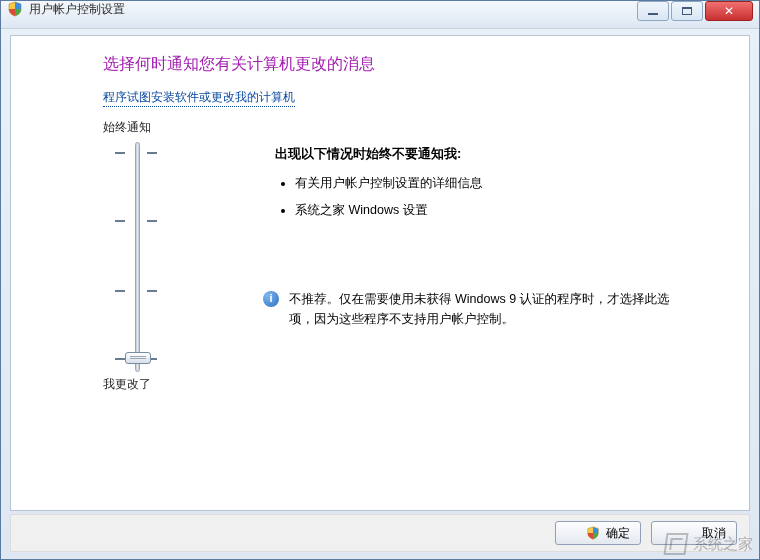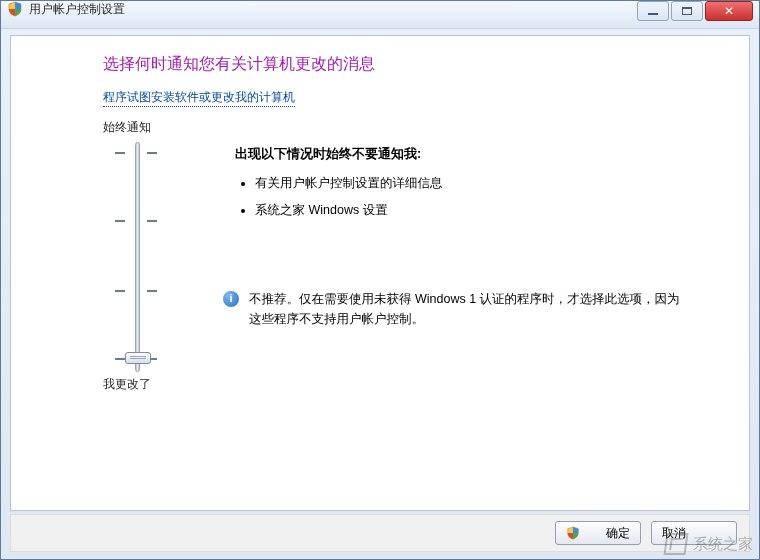--- a/index.html
+++ b/index.html
@@ -74,20 +74,21 @@
     border-bottom: 1px dotted #0a4aa0;
     margin: 0 0 0 92px;
     display: inline-block;
     font-size: 12px;
   }
 
   .body {
     display: flex;
     margin-top: 10px;
     padding-left: 92px;
+    gap: 40px;
   }
   .slider-col {
     width: 120px;
     padding-top: 2px;
   }
   .tick-label-top, .tick-label-bottom {
     font-size: 12px; color: #222;
   }
   .slider-wrap {
     position: relative;
@@ -157,21 +158,21 @@
     background: #f0f0f0;
     border: 1px solid #dcdcdc;
     display: flex; align-items: center; justify-content: flex-end;
     padding-right: 12px; gap: 10px;
   }
   .btn {
     min-width: 86px; height: 24px;
     background: linear-gradient(#fdfdfd,#e4e9f0);
     border: 1px solid #8fa0b8;
     border-radius: 3px;
-    display: flex; align-items: center; justify-content: space-between;
+    display: flex; align-items: center; justify-content: flex-end;
     gap: 6px;
     font-size: 12px;
     padding: 0 10px;
   }
   .btn .mini-shield { width: 14px; height: 14px; }
   .watermark {
     position: absolute; right: 6px; bottom: 4px;
     opacity: 0.35; display:flex; align-items:center; gap:6px;
     pointer-events:none; font-size: 15px; color:#333;
   }
@@ -236,21 +237,21 @@
         </div>
 
         <div class="right-col">
           <div class="subhead">出现以下情况时始终不要通知我:</div>
           <ul class="bullets">
             <li>有关用户帐户控制设置的详细信息</li>
             <li>系统之家 Windows 设置</li>
           </ul>
           <div class="note">
             <div class="info-icon">i</div>
-            <div>不推荐。仅在需要使用未获得 Windows 1 认证的程序时，才选择此选项，因为这些程序不支持用户帐户控制。</div>
+            <div>不推荐。仅在需要使用未获得 Windows 9 认证的程序时，才选择此选项，因为这些程序不支持用户帐户控制。</div>
           </div>
         </div>
       </div>
     </div>
   </div>
 
   <div class="button-row">
     <div class="btn">
       <svg class="mini-shield" viewBox="0 0 16 16">
         <path d="M8 1 L14 3 V8 C14 12 11 14 8 15 C5 14 2 12 2 8 V3 Z" fill="#f6c94a" stroke="#b88a10" stroke-width="0.6"></path>

